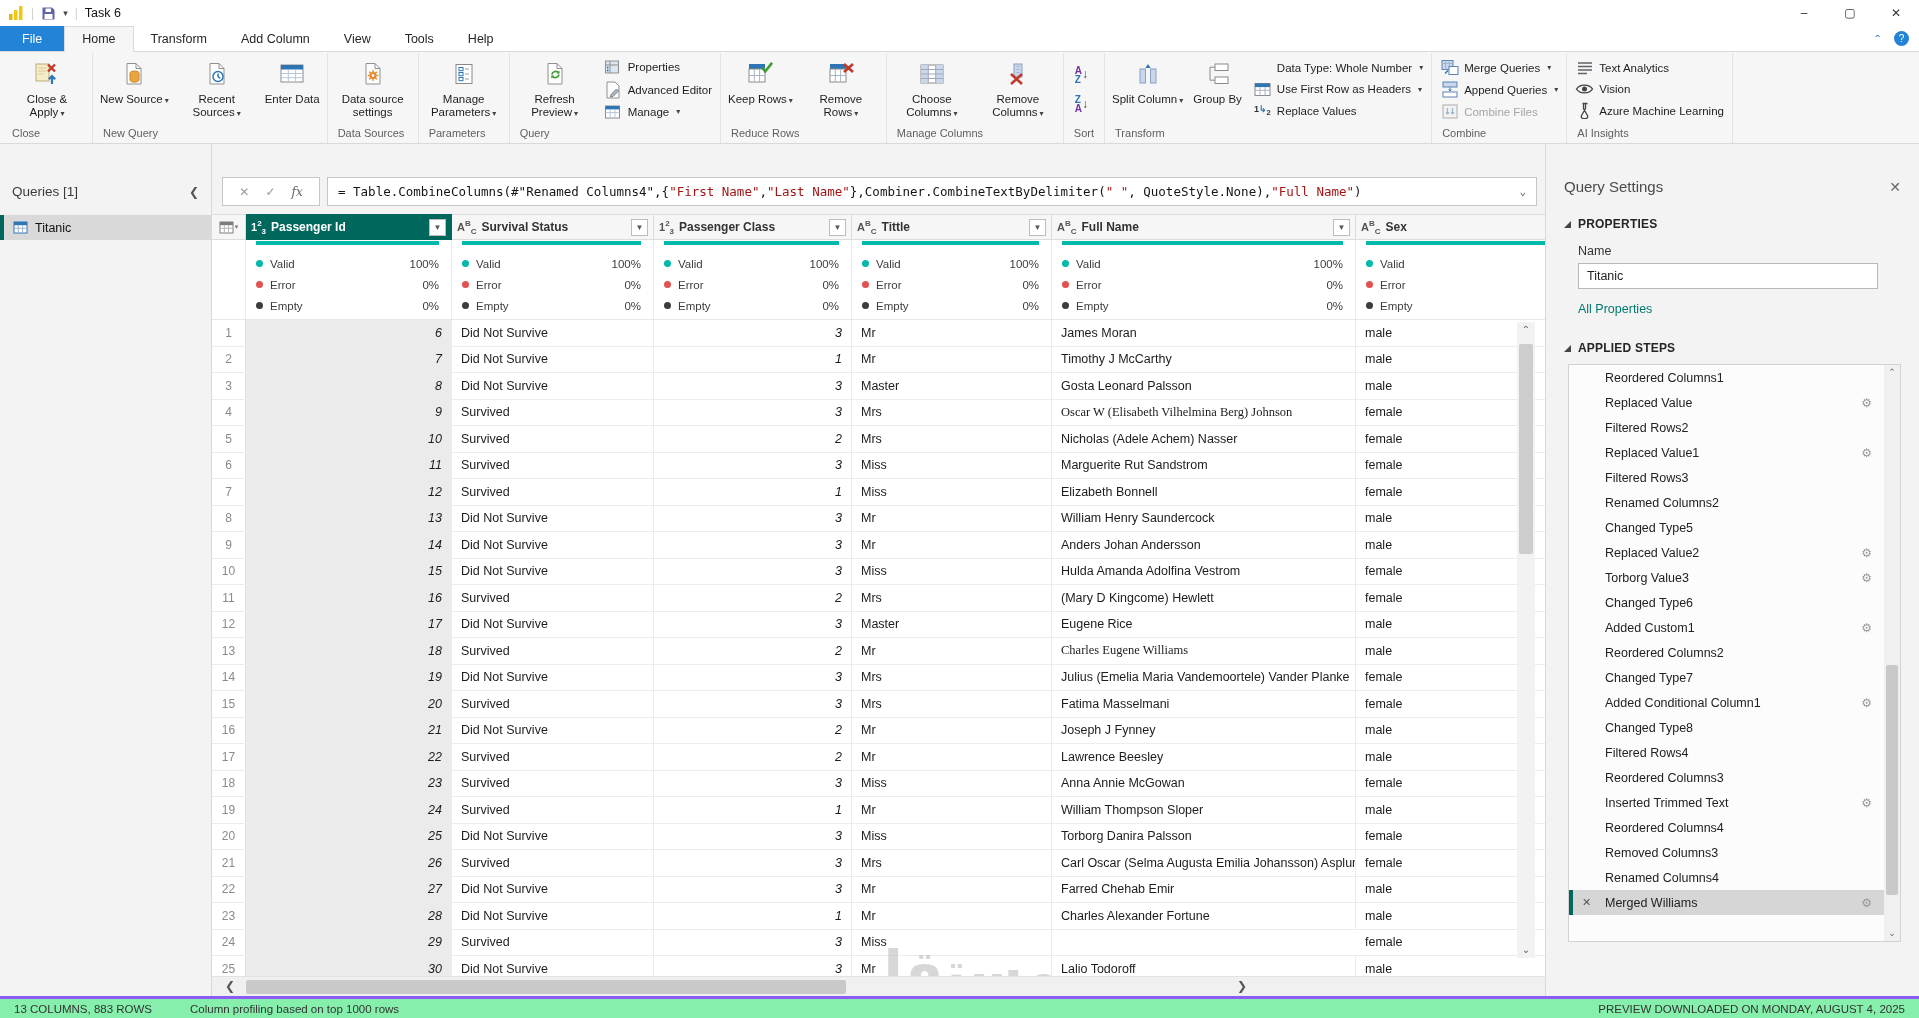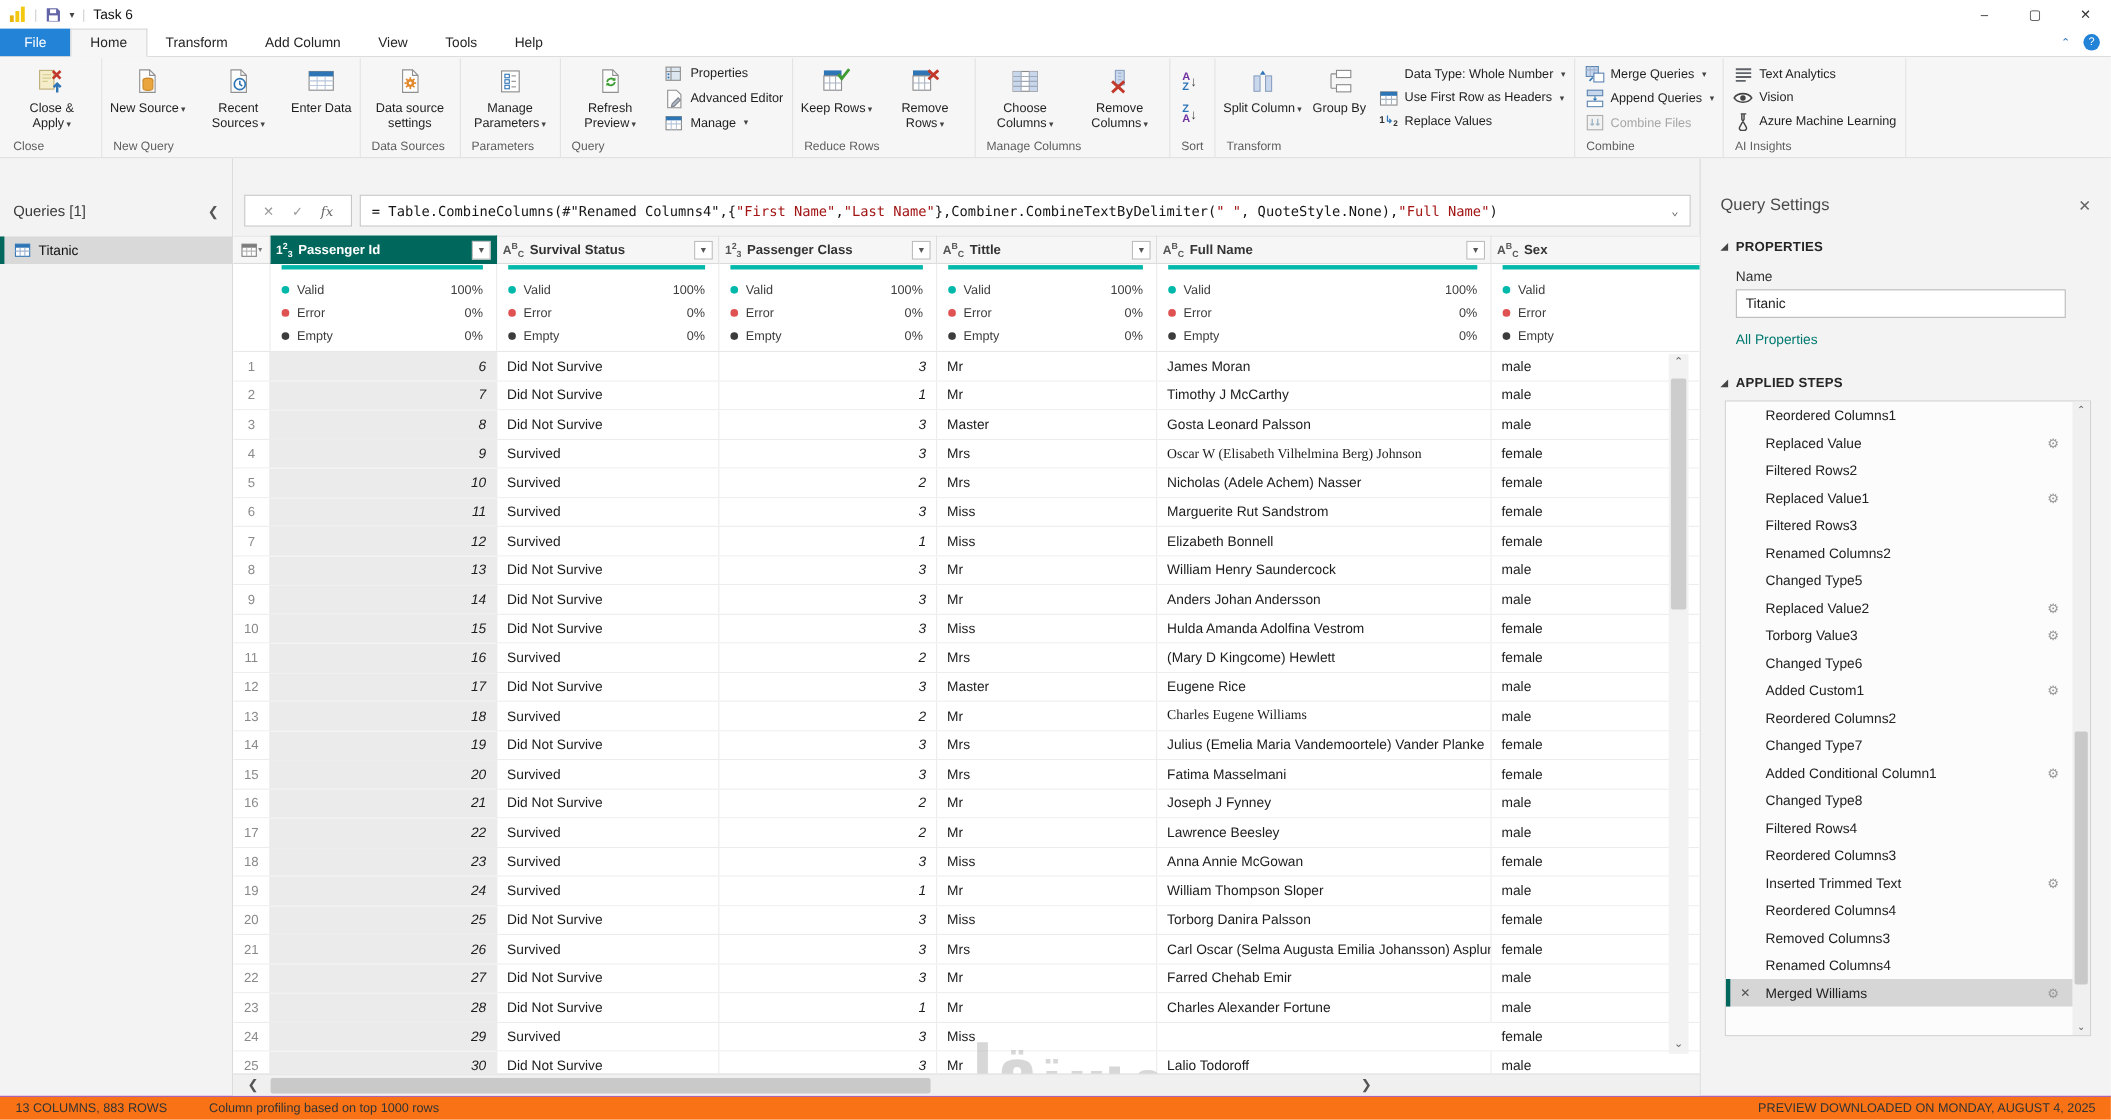--- a/index.html
+++ b/index.html
@@ -103,21 +103,21 @@
   .step { height:25px; display:flex; align-items:center; padding-left:36px; font-size:12.5px; color:#222; position:relative; }
   .step .gearic { position:absolute; right:28px; color:#9a9a9a; font-size:12px; }
   .step .delx { position:absolute; left:12px; color:#555; font-size:11px; display:none; }
   .step.sel { background:#d6d6d6; border-left:4px solid #00675c; padding-left:32px; }
   .step.sel .delx { display:block; left:9px; }
   .steps-scroll { position:absolute; right:0; top:0; width:16px; height:100%; background:#f0f0f0; }
   .steps-scroll .sarr { position:absolute; width:16px; height:15px; color:#666; font-size:9px; text-align:center; line-height:15px; }
   .steps-scroll .sthumb { position:absolute; left:2px; width:12px; background:#c9c9c9; border-radius:2px; }
 
   
-  .statusbar { height:22px; background:#f97316; border-top:1px solid #8b5cf6; display:flex; align-items:center; padding:0 14px; font-size:11.5px; color:#333; }
+  .statusbar { height:22px; background:#86efac; border-top:3px solid #8b5cf6; display:flex; align-items:center; padding:0 14px; font-size:11.5px; color:#333; }
   .statusbar .gap { width:38px; }
   .status-right { margin-left:auto; }
 
   
   .watermark { position:absolute; left:580px; top:680px; width:330px; text-align:center; color:rgba(175,175,175,.5); pointer-events:none; z-index:50; font-family:"DejaVu Sans",sans-serif; }
   .watermark .ar { font-size:56px; font-weight:bold; line-height:70px;margin-top:43px; }
   .watermark .lat { font-size:30px; letter-spacing:1px; color:rgba(175,175,175,.45); }
 
   .ic svg { display:block; }
 </style>

